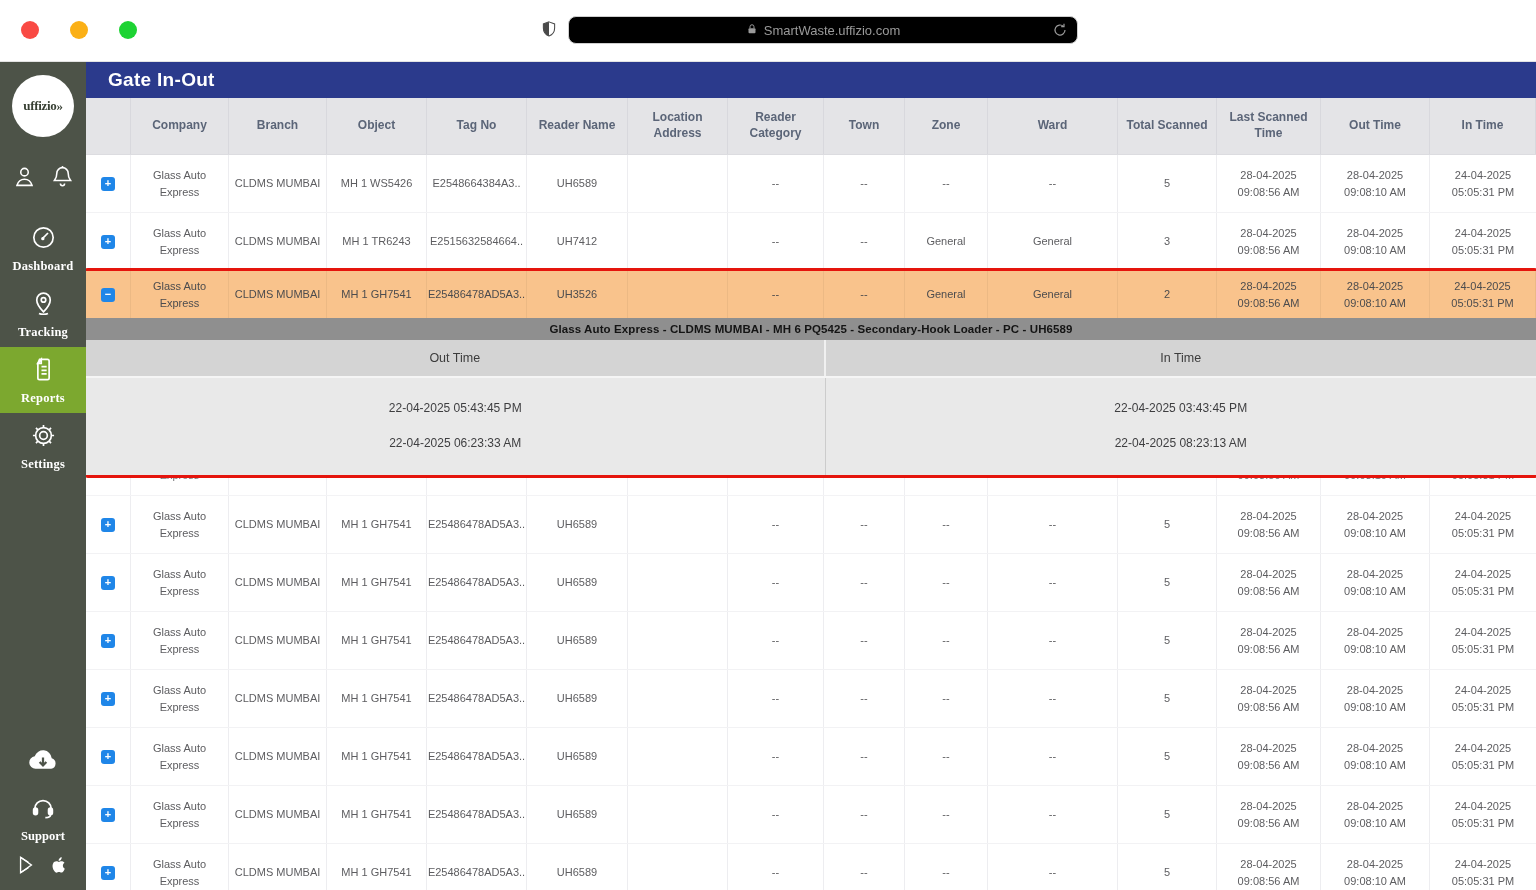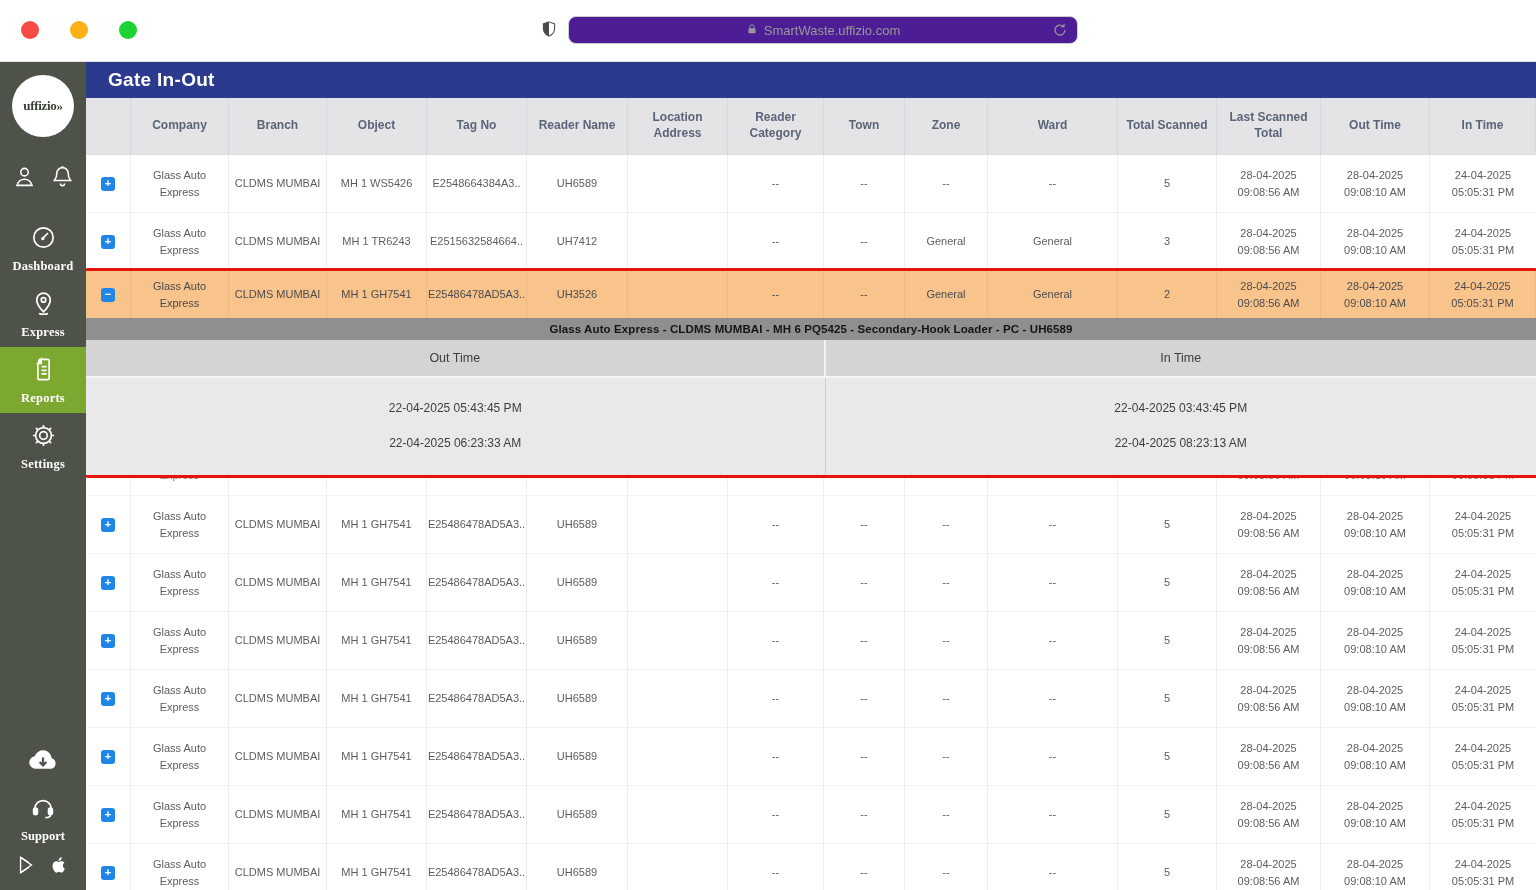--- a/index.html
+++ b/index.html
@@ -10,21 +10,21 @@
   
   .chrome { position:relative; height:62px; background:#fff; border-bottom:1px solid #e3e3e3; }
   .lights { position:absolute; top:21px; left:21px; display:flex; gap:31px; }
   .light { width:18px; height:18px; border-radius:50%; display:inline-block; }
   .light.red { background:#f94a44; }
   .light.yellow { background:#fbb016; }
   .light.green { background:#1dd333; }
   .shield { position:absolute; left:540px; top:20px; width:18px; height:22px; }
   .urlbar { position:absolute; left:568px; top:16px; width:510px; height:28px; border:1px solid #cfcfcf;
             border-radius:8px; display:flex; align-items:center; justify-content:center; gap:6px;
-            color:#9a9a9a; font-size:13px; background:#4c1d95; }
+            color:#9a9a9a; font-size:13px; background:#000000; }
   .urlbar .reload { position:absolute; right:9px; top:5px; width:16px; height:16px; }
 
   
   .app { display:flex; height:828px; }
   .sidebar { width:86px; background:#4d5348; color:#fff; display:flex; flex-direction:column;
              align-items:center; flex-shrink:0; z-index:5;font-family:Liberation Serif, serif; }
   .logo { margin-top:13px; width:62px; height:62px; border-radius:50%; background:#fff; display:flex;
           align-items:center; justify-content:center; color:#373f33; font-weight:bold; font-size:13px;
           letter-spacing:-0.3px; }
   .user-row { margin-top:27px; display:flex; gap:13px; }
@@ -150,21 +150,21 @@
       </div>
 
       <div class="nav-item">
         <span>
           <svg viewBox="0 0 24 24" fill="none" stroke="#fff" stroke-width="1.5">
               <path d="M12 2.8a6 6 0 0 1 6 6c0 4.4-6 10.6-6 10.6S6 13.2 6 8.8a6 6 0 0 1 6-6z"></path>
               <circle cx="12" cy="8.8" r="2"></circle>
               <path d="M8 20.8c2 1 6 1 8 0"></path>
             </svg>
         </span>
-        <span>Express</span>
+        <span>Tracking</span>
       </div>
 
       <div class="nav-item active">
         <span>
           <svg viewBox="0 0 24 24" fill="none" stroke="#fff" stroke-width="1.5">
               <path d="M8.5 3h7a1.5 1.5 0 0 1 1.5 1.5v15a1.5 1.5 0 0 1-1.5 1.5h-7A1.5 1.5 0 0 1 7 19.5v-13z"></path>
               <path d="M7 6.5L10 3v3.5z"></path>
               <path d="M10.2 9.5h4.6M10.2 12.7h4.6M10.2 15.9h4.6"></path>
             </svg>
         </span>
@@ -231,21 +231,21 @@
         <div class="cell">Branch</div>
         <div class="cell">Object</div>
         <div class="cell">Tag No</div>
         <div class="cell">Reader Name</div>
         <div class="cell">Location Address</div>
         <div class="cell">Reader Category</div>
         <div class="cell">Town</div>
         <div class="cell">Zone</div>
         <div class="cell">Ward</div>
         <div class="cell">Total Scanned</div>
-        <div class="cell">Last Scanned Total</div>
+        <div class="cell">Last Scanned Time</div>
         <div class="cell">Out Time</div>
         <div class="cell">In Time</div>
       </div>
 
       <div class="tbody">
 
           <div class="grid-row trow">
             <div class="cell"><span class="toggle">+</span></div>
             <div class="cell">Glass Auto Express</div>
             <div class="cell">CLDMS MUMBAI</div>

